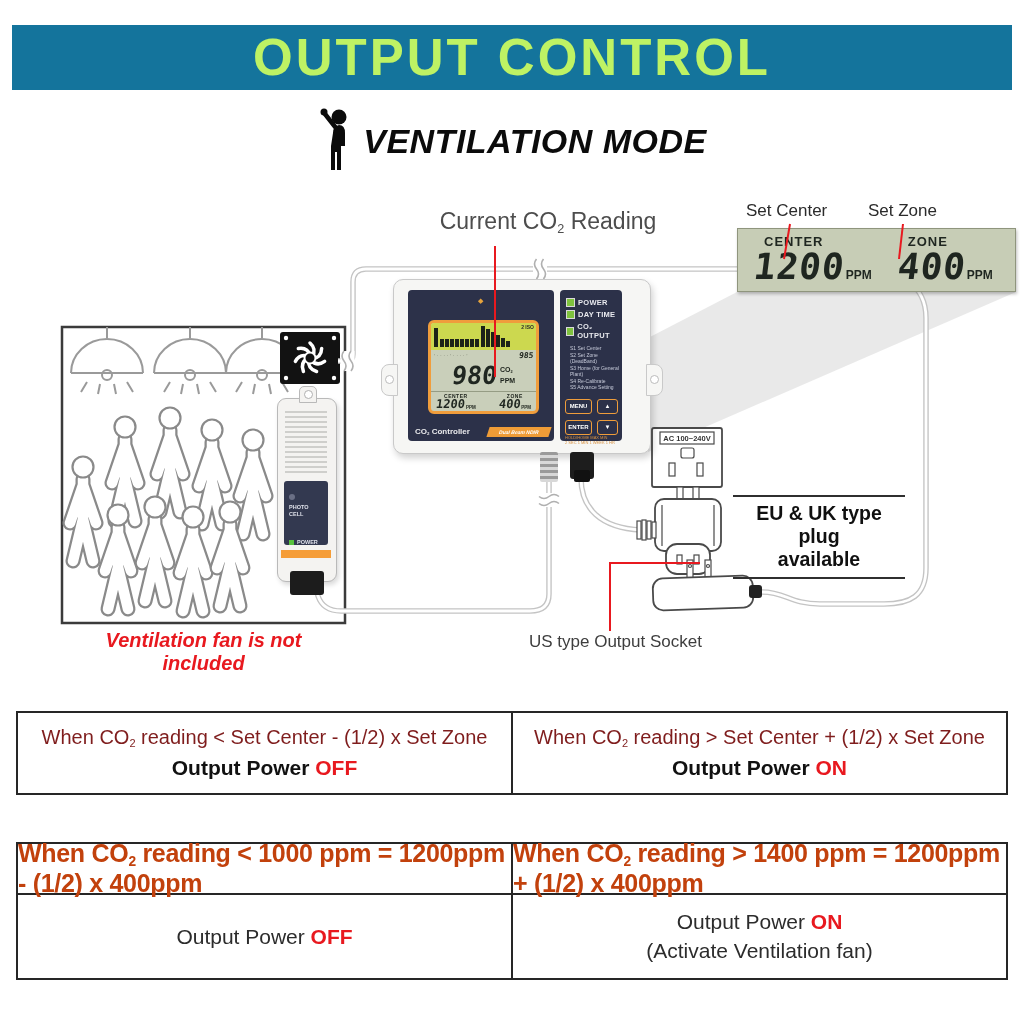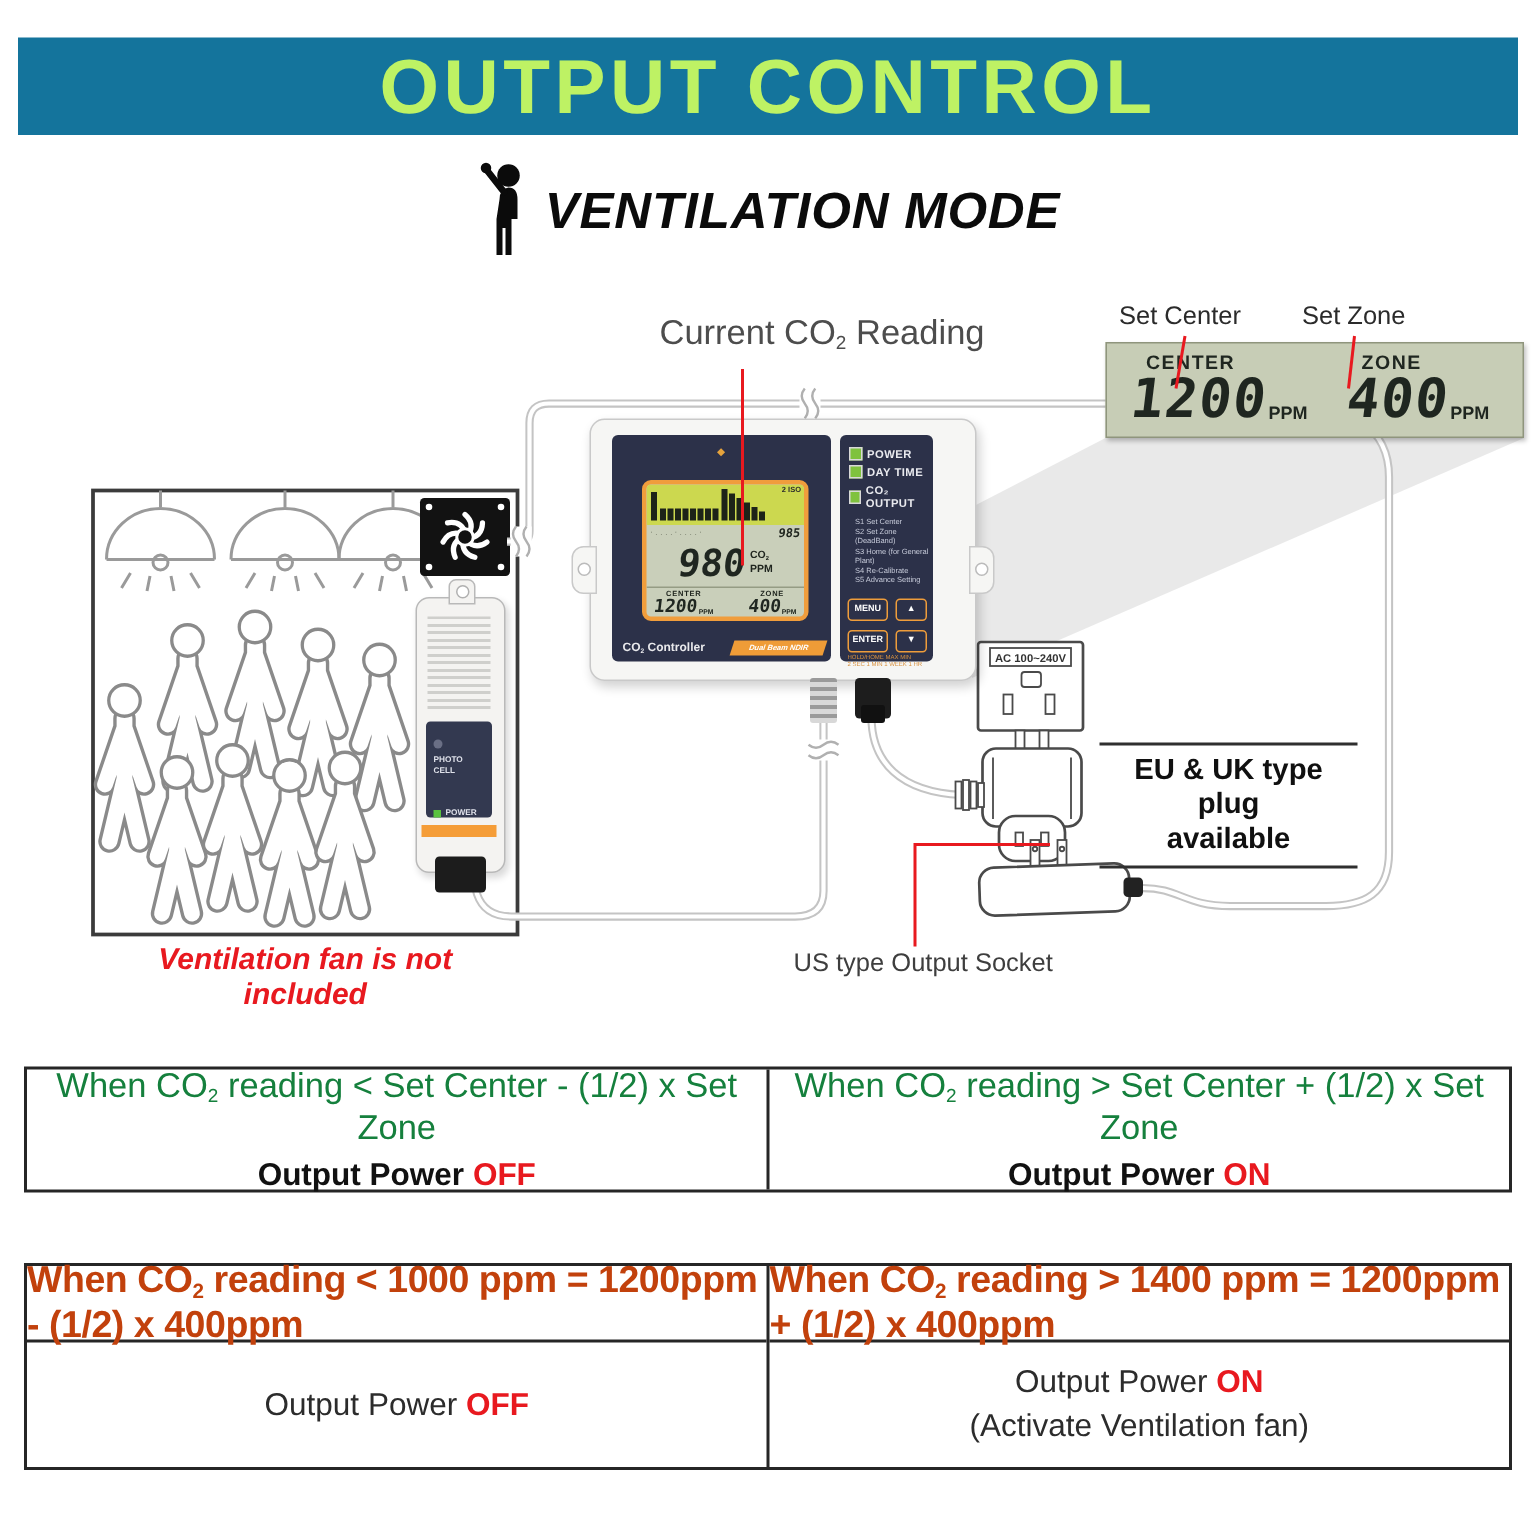--- a/index.html
+++ b/index.html
@@ -106,21 +106,21 @@
   #sensor-power{display:flex;align-items:center;gap:3px;margin-top:22px;}
   #sensor-power i{width:5px;height:5px;background:#59c23e;display:inline-block;}
   #sensor-stripe{position:absolute;left:3px;top:151px;width:50px;height:8px;background:#f59d38;}
   #sensor-plug{position:absolute;left:12px;top:172px;width:34px;height:24px;background:#1c1c1c;border-radius:3px;}
 
   
   .tbl{border:2.5px solid #262626;box-sizing:border-box;display:flex;background:#fff;}
   #t1{left:16px;top:711px;width:992px;height:84px;}
   .cell{width:50%;display:flex;flex-direction:column;align-items:center;justify-content:center;gap:7px;}
   .cell.l{border-right:2.5px solid #262626;}
-  .cond{font-size:23px;color:#15803d;text-align:center;}
+  .cond{font-size:20px;color:#7f1d1d;text-align:center;}
   .res{font-size:21px;font-weight:800;color:#111;}
   .red{color:#e8191f;}
   #example{left:36px;top:808px;font-size:20.5px;color:#232323;}
   #t2{left:16px;top:842px;width:992px;height:138px;}
   .col2{width:50%;display:flex;flex-direction:column;}
   .col2.l{border-right:2.5px solid #262626;}
   .r1{height:49px;border-bottom:2.5px solid #262626;display:flex;align-items:center;
       justify-content:center;font-weight:800;font-size:25px;letter-spacing:-.3px;color:#c2410c;}
   .r2{flex:1;display:flex;flex-direction:column;align-items:center;justify-content:center;gap:5px;}
   .r2 .res2{font-size:21px;color:#2c2c2c;}

